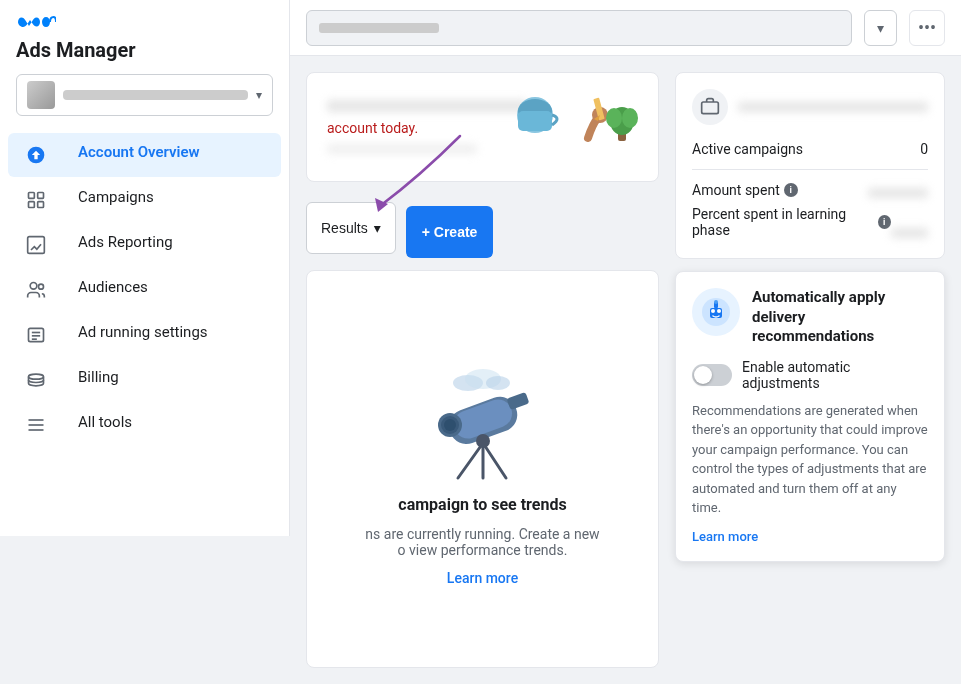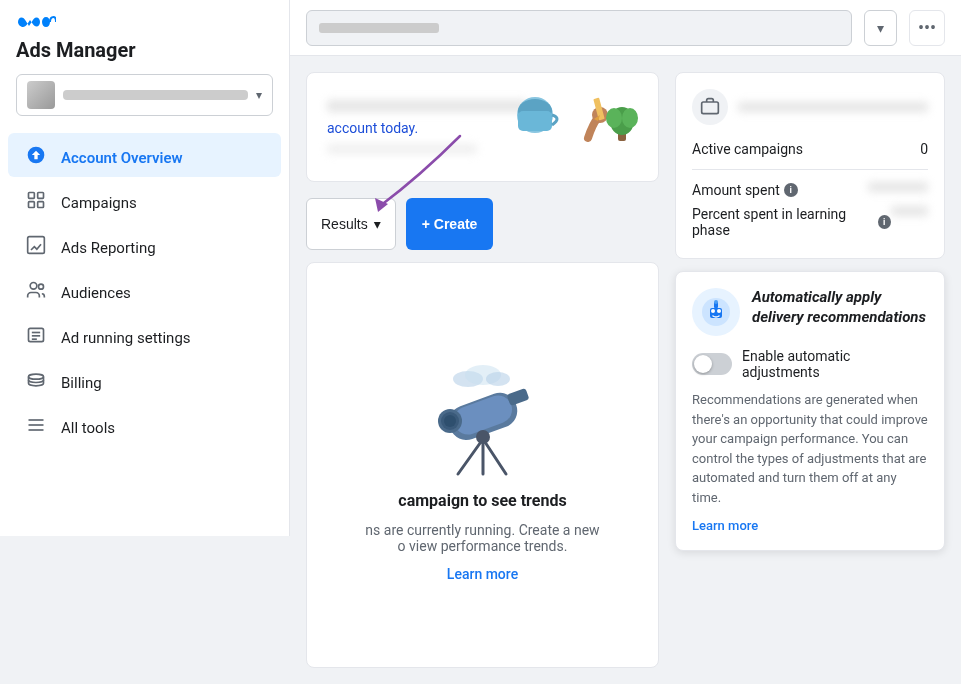--- a/index.html
+++ b/index.html
@@ -75,22 +75,22 @@
       border-radius: 4px;
     }
 
     .account-selector-chevron {
       color: #606770;
       font-size: 12px;
     }
 
     .nav-item {
       display: flex;
-      align-items: flex-end;
-      gap: 13px;
+      align-items: flex-start;
+      gap: 30px;
       padding: 10px 16px;
       cursor: pointer;
       border-radius: 6px;
       margin: 1px 8px;
       color: #1c1e21;
       font-size: 15px;
       font-weight: 400;
       text-decoration: none;
     }
 
@@ -263,20 +263,21 @@
       border: none;
       border-radius: 6px;
       display: flex;
       align-items: center;
       gap: 6px;
       padding: 0 16px;
       cursor: pointer;
       font-size: 14px;
       font-weight: 600;
       color: #fff;
+      margin-top: 8px;
     }
 
     
     .campaign-card {
       background: #fff;
       border-radius: 8px;
       border: 1px solid #e4e6eb;
       flex: 1;
       display: flex;
       flex-direction: column;
@@ -344,21 +345,21 @@
 
     .stats-name-blur {
       flex: 1;
       height: 10px;
       background: #ccc;
       border-radius: 3px;
     }
 
     .stats-row {
       display: flex;
-      align-items: flex-start;
+      align-items: flex-end;
       justify-content: space-between;
       padding: 4px 0;
       font-size: 14px;
       color: #1c1e21;
     }
 
     .stats-row .label {
       display: flex;
       align-items: center;
       gap: 4px;
@@ -421,21 +422,20 @@
       justify-content: center;
       flex-shrink: 0;
       font-size: 24px;
     }
 
     .rec-title {
       font-size: 15px;
       font-weight: 700;
       color: #1c1e21;
       line-height: 1.3;
-      font-style: italic;
     }
 
     .toggle-row {
       display: flex;
       align-items: center;
       gap: 10px;
       margin-bottom: 10px;
     }
 
     .toggle-switch {
@@ -619,21 +619,21 @@
       <path d="M 180 20 Q 140 60 100 90" stroke="#8B4CAB" stroke-width="2.5" fill="none" stroke-linecap="round"></path>
       <polygon points="95,82 98,96 108,88" fill="#8B4CAB"></polygon>
     </svg>
 
     <div class="left-panel">
 
       <div class="banner-area">
         <div style="display:flex; align-items:center; justify-content:space-between;">
           <div>
             <div class="banner-text-blur blurred-region"></div>
-            <p style="font-size:14px; color:#1d4ed8;">
+            <p style="font-size:14px; color:#b91c1c;">
               <span>account today.</span>
             </p>
             <div class="banner-subtitle-blur blurred-region" style="margin-top:8px;"></div>
           </div>
           <div class="banner-illustration">
 
             <svg width="50" height="55" viewBox="0 0 50 55">
               <ellipse cx="25" cy="32" rx="18" ry="18" fill="#6ab7d8" opacity="0.8"></ellipse>
               <ellipse cx="25" cy="28" rx="17" ry="12" fill="#5ba3c4"></ellipse>
               <rect x="8" y="28" width="34" height="20" rx="5" fill="#6ab7d8"></rect>

